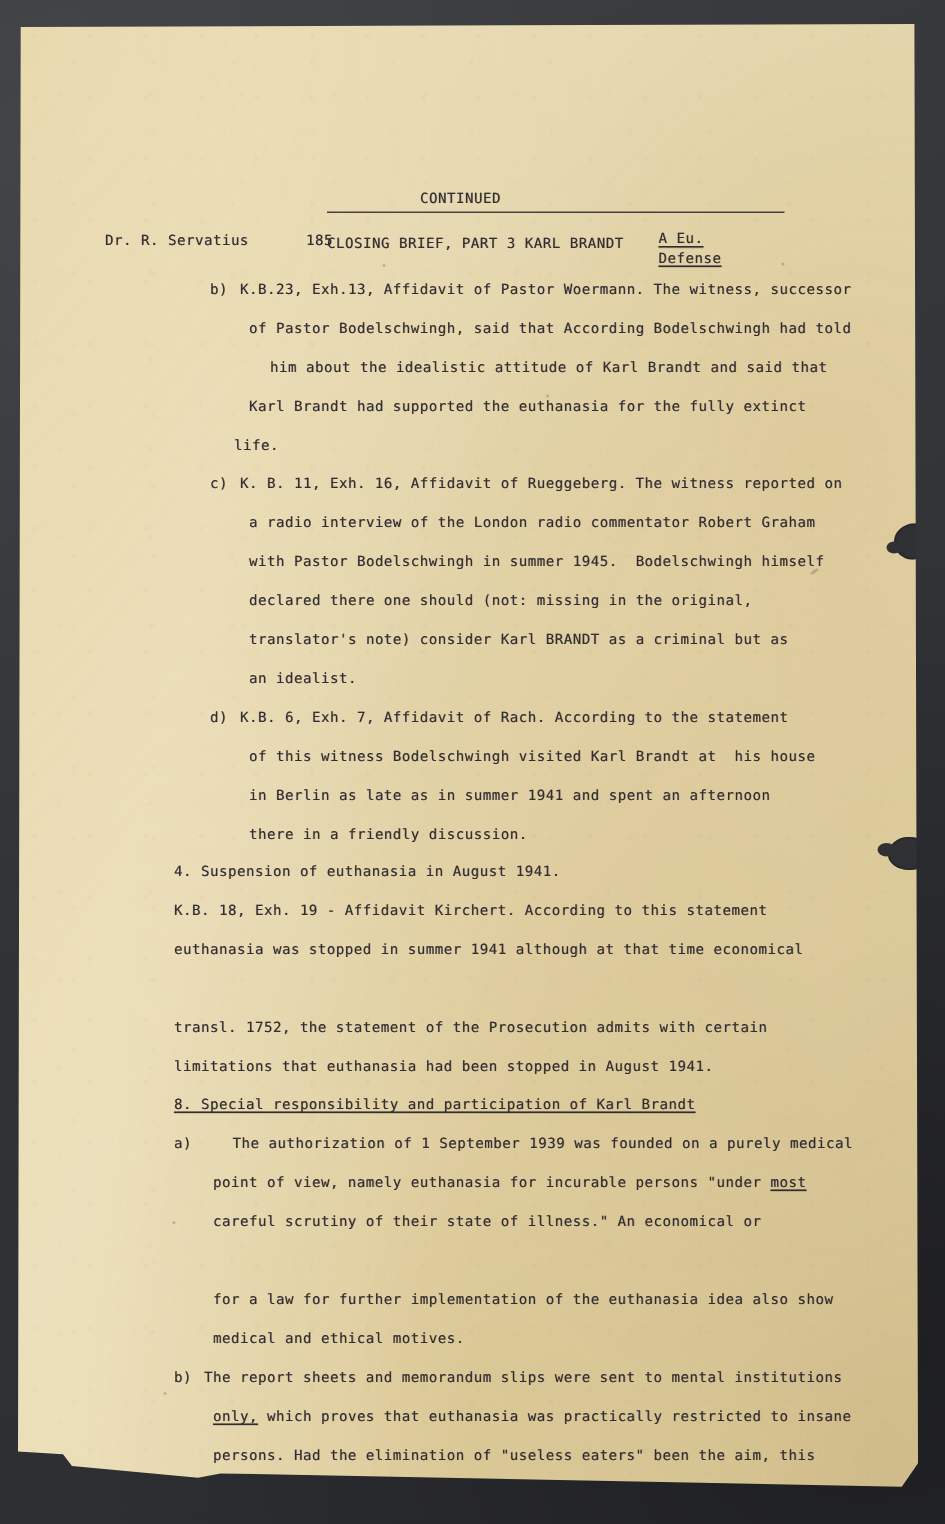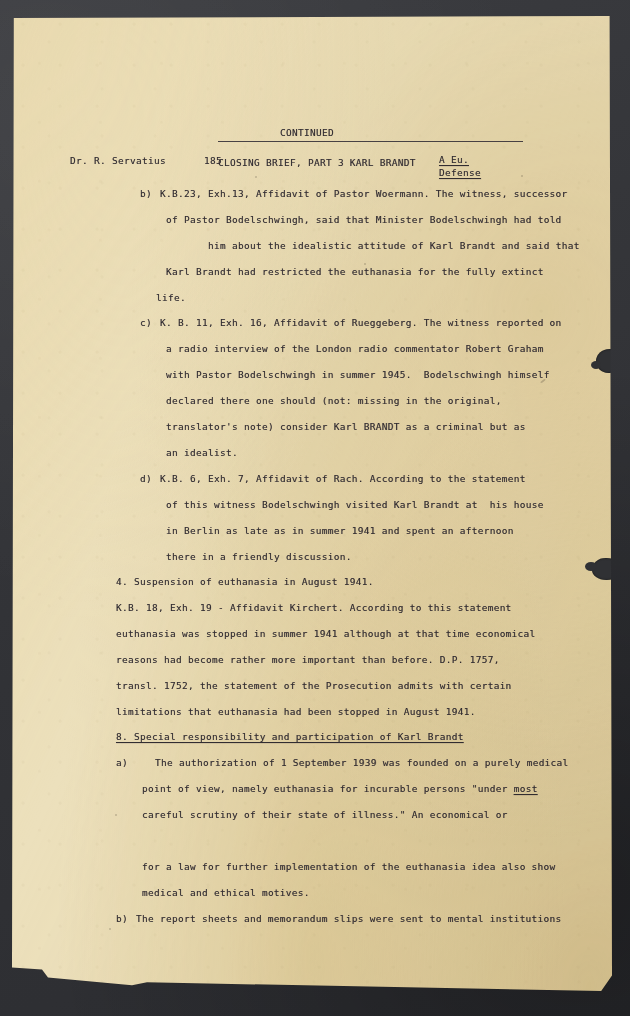--- a/index.html
+++ b/index.html
@@ -118,61 +118,62 @@
       <div class="ln" style="left:58px; top:140px;">Dr. R. Servatius</div>
 
       <div class="ln" style="left:192px; top:140px;">185</div>
 
       <div class="ln u" style="left:427px; top:139px;">A Eu.</div>
 
       <div class="ln u" style="left:427px; top:152px;">Defense</div>
 
       <div class="ln" style="left:128px; top:173px;">b)</div>
       <div class="ln" style="left:148px; top:173px;">K.B.23, Exh.13, Affidavit of Pastor Woermann. The witness, successor</div>
-      <div class="ln" style="left:154px; top:199px;">of Pastor Bodelschwingh, said that Minister Bodelschwingh had told</div>
-      <div class="ln" style="left:166px; top:225px;padding-left:30px;">him about the idealistic attitude of Karl Brandt and said that</div>
-      <div class="ln" style="left:154px; top:251px;">Karl Brandt had restricted the euthanasia for the fully extinct</div>
+      <div class="ln" style="left:154px; top:199px;">of Pastor Bodelschwingh, said that According Bodelschwingh had told</div>
+      <div class="ln" style="left:138px; top:225px;padding-left:30px;">him about the idealistic attitude of Karl Brandt and said that</div>
+      <div class="ln" style="left:154px; top:251px;">Karl Brandt had supported the euthanasia for the fully extinct</div>
       <div class="ln" style="left:144px; top:277px;">life.</div>
 
       <div class="ln" style="left:128px; top:302px;">c)</div>
       <div class="ln" style="left:148px; top:302px;">K. B. 11, Exh. 16, Affidavit of Rueggeberg. The witness reported on</div>
       <div class="ln" style="left:154px; top:328px;">a radio interview of the London radio commentator Robert Graham</div>
       <div class="ln" style="left:154px; top:354px;">with Pastor Bodelschwingh in summer 1945.  Bodelschwingh himself</div>
       <div class="ln" style="left:154px; top:380px;">declared there one should (not: missing in the original,</div>
       <div class="ln" style="left:154px; top:406px;">translator's note) consider Karl BRANDT as a criminal but as</div>
       <div class="ln" style="left:154px; top:432px;">an idealist.</div>
 
       <div class="ln" style="left:128px; top:458px;">d)</div>
       <div class="ln" style="left:148px; top:458px;">K.B. 6, Exh. 7, Affidavit of Rach. According to the statement</div>
       <div class="ln" style="left:154px; top:484px;">of this witness Bodelschwingh visited Karl Brandt at  his house</div>
       <div class="ln" style="left:154px; top:510px;">in Berlin as late as in summer 1941 and spent an afternoon</div>
       <div class="ln" style="left:154px; top:536px;">there in a friendly discussion.</div>
 
       <div class="ln" style="left:104px; top:561px;">4. Suspension of euthanasia in August 1941.</div>
       <div class="ln" style="left:104px; top:587px;">K.B. 18, Exh. 19 - Affidavit Kirchert. According to this statement</div>
       <div class="ln" style="left:104px; top:613px;">euthanasia was stopped in summer 1941 although at that time economical</div>
-      <div class="ln" style="left:104px; top:639px;">reasons had become rather more important than before. D.P. 1757,</div>
       <div class="ln" style="left:104px; top:665px;">transl. 1752, the statement of the Prosecution admits with certain</div>
       <div class="ln" style="left:104px; top:691px;">limitations that euthanasia had been stopped in August 1941.</div>
 
       <div class="ln u" style="left:104px; top:716px;">8. Special responsibility and participation of Karl Brandt</div>
 
       <div class="ln" style="left:104px; top:742px;">a)</div>
       <div class="ln" style="left:124px; top:742px;margin-left:19px;">The authorization of 1 September 1939 was founded on a purely medical</div>
 
       <div class="ln" style="left:130px; top:768px;"><span>point of view, namely euthanasia for incurable persons "under </span><span class="u">most</span></div>
 
       <div class="ln" style="left:130px; top:794px;">careful scrutiny of their state of illness." An economical or</div>
       <div class="ln" style="left:130px; top:846px;">for a law for further implementation of the euthanasia idea also show</div>
       <div class="ln" style="left:130px; top:872px;">medical and ethical motives.</div>
 
       <div class="ln" style="left:104px; top:898px;">b)</div>
       <div class="ln" style="left:124px; top:898px;">The report sheets and memorandum slips were sent to mental institutions</div>
 
+      <div class="ln" style="left:130px; top:924px;"><span class="u">only,</span><span> which proves that euthanasia was practically restricted to insane</span></div>
 
+      <div class="ln" style="left:130px; top:950px;">persons. Had the elimination of "useless eaters" been the aim, this</div>
       <div class="ln" style="left:130px; top:976px;">restriction would have been meaningless.</div>
 
       <div class="ln" style="left:455px; top:976px;">- 4 -</div>
 
       <div class="smudge" style="left:243px;top:160px;width:2px;height:2px;"></div>
       <div class="smudge" style="left:509px;top:159px;width:2px;height:2px;"></div>
       <div class="smudge" style="left:352px;top:247px;width:2px;height:2px;"></div>
       <div class="smudge" style="left:103px;top:798px;width:2px;height:2px;"></div>
       <div class="smudge" style="left:97px;top:912px;width:2px;height:2px;"></div>
       <div class="smudge" style="left:528px;top:364px;width:6px;height:2px;transform:rotate(-35deg);"></div>

